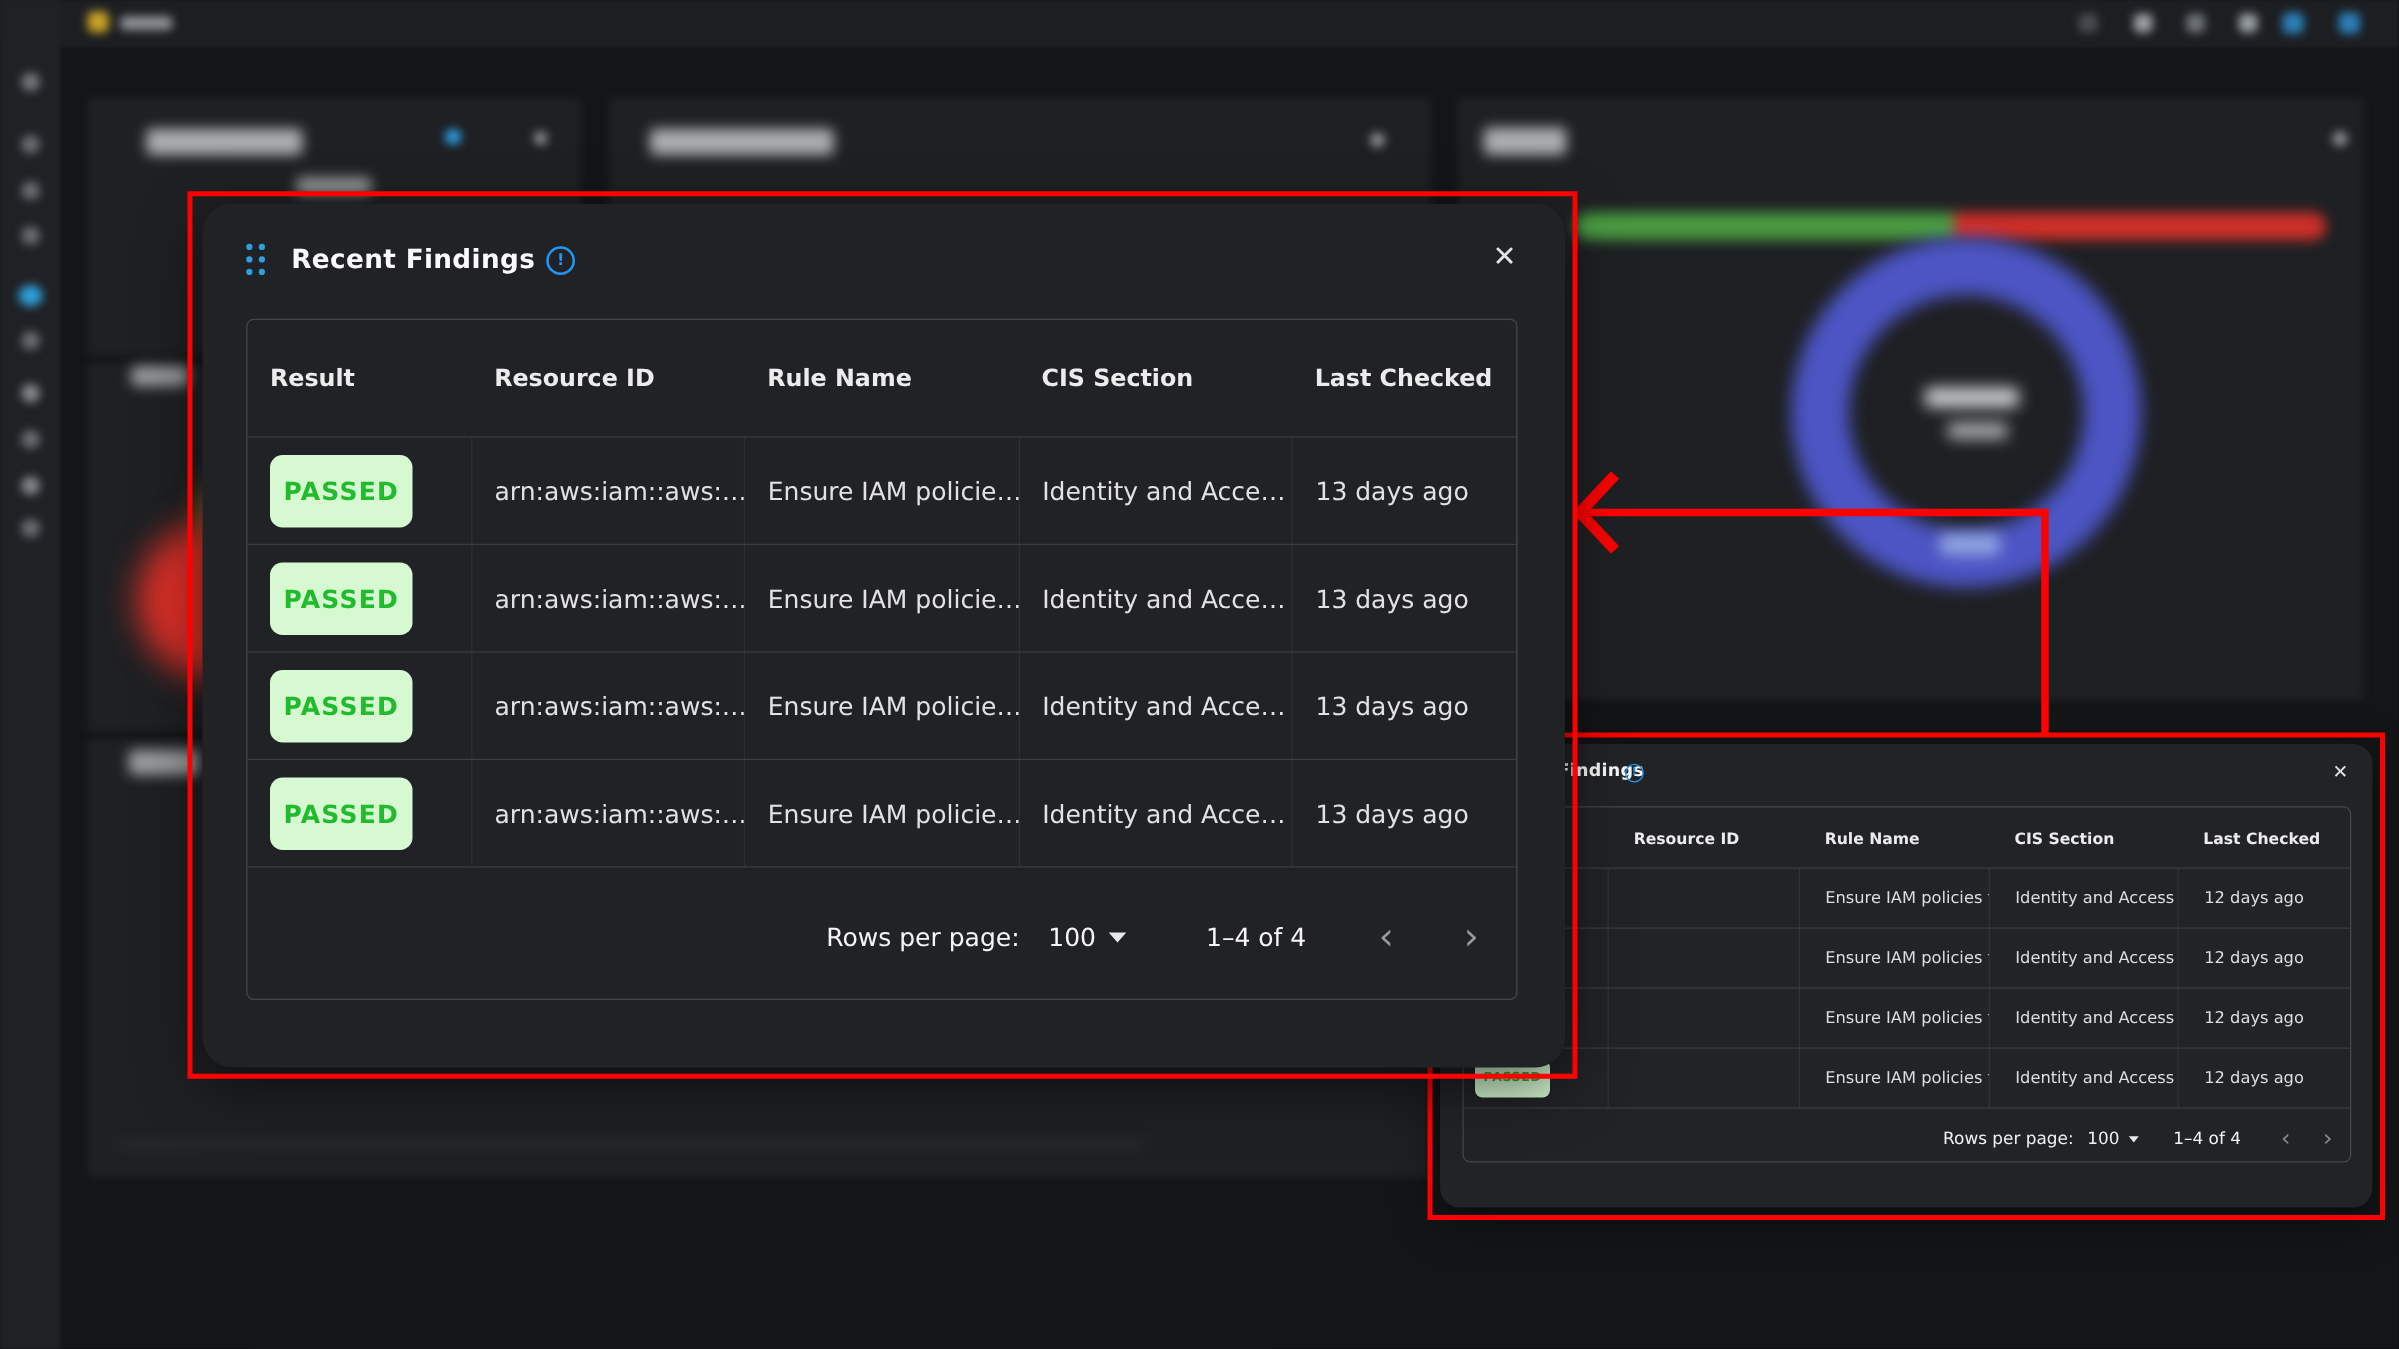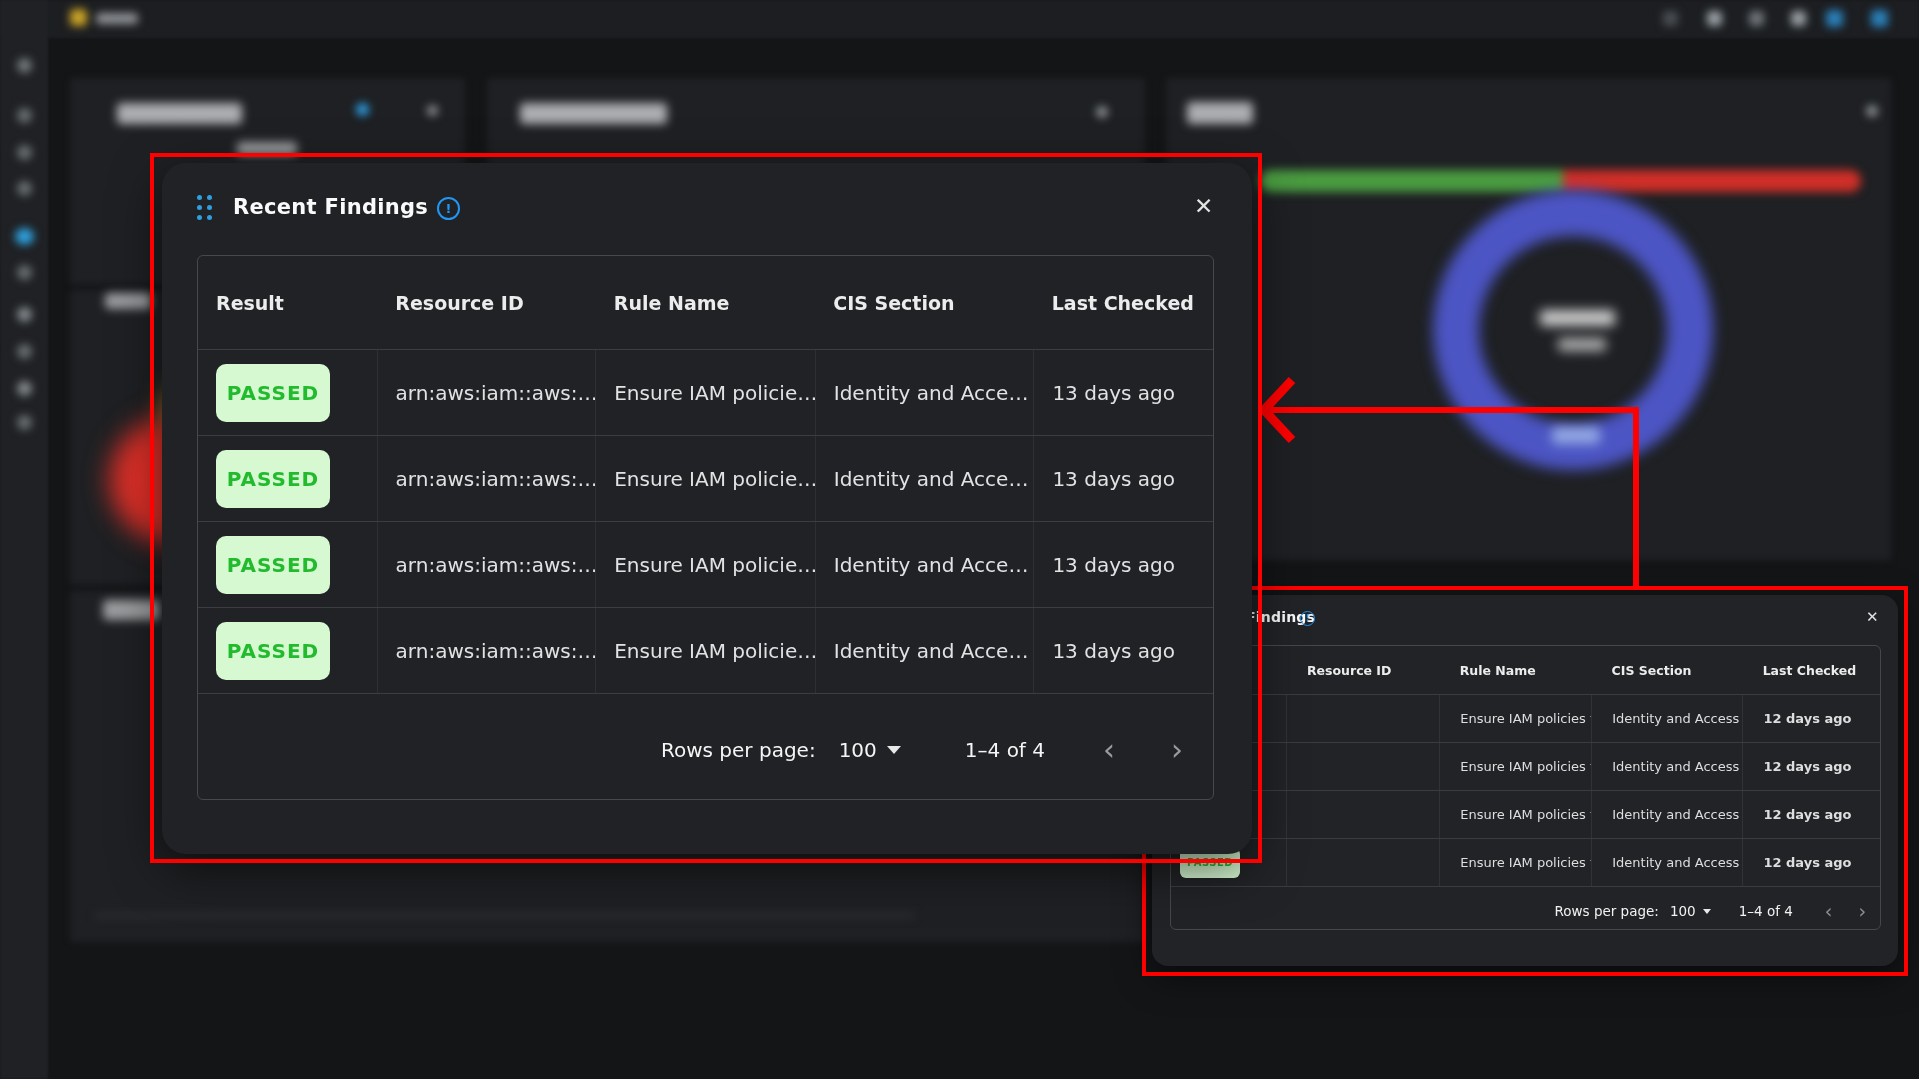--- a/index.html
+++ b/index.html
@@ -26,21 +26,21 @@
   .mini-info{position:absolute;left:148px;top:16px;width:13px;height:13px;border:1.5px solid #2196f3;border-radius:50%;
     color:#2196f3;font-size:9px;font-weight:bold;text-align:center;line-height:13px;}
   .mini-close{position:absolute;left:714px;top:13px;font-size:15px;color:#e3e3e3;cursor:pointer;}
   .mini-table{position:absolute;left:18px;top:50px;width:709px;height:283px;border:1px solid #46474a;border-radius:6px;}
   .mini-hrow,.mini-row{display:flex;align-items:center;}
   .mini-hrow{height:48px;font-size:12.5px;font-weight:bold;color:#ececec;}
   .mini-row{height:47px;border-top:1px solid #3b3c3f;font-size:13px;color:#dededf;}
   .mini-c1{width:112px;} .mini-c2{width:155px;} .mini-c3{width:154px;} .mini-c4{width:153px;} .mini-c5{width:137px;}
   .mini-cell{padding-left:20px;box-sizing:content-box;white-space:nowrap;overflow:hidden;}
   .mini-row .mini-cell{border-right:1px solid rgba(255,255,255,.07);height:100%;display:flex;align-items:center;}
-  .mini-row .mini-cell:last-child{border-right:none;font-weight:bold;}
+  .mini-row .mini-cell:last-child{border-right:none;}
   .mini-badge{display:inline-block;margin-left:-11px;width:60px;height:30px;border-radius:6px;background:#d6f9d2;
     color:#21bb2d;font-size:10px;font-weight:bold;text-align:center;line-height:30px;letter-spacing:.5px;}
   .mini-footer{display:flex;align-items:center;justify-content:flex-end;height:48px;border-top:1px solid #3b3c3f;
     font-size:13.5px;color:#f2f2f2;padding-right:14px;}
   .mini-footer .gap-a{margin-left:11px;} .mini-footer .gap-b{margin-left:28px;} .mini-footer .gap-c{margin-left:32px;} .mini-footer .gap-d{margin-left:26px;}
   .caret{display:inline-block;width:0;height:0;border-left:5px solid transparent;border-right:5px solid transparent;
     border-top:6px solid #e8e8e8;margin-left:7px;vertical-align:middle;}
   .pg-chevron{color:#8c8c8c;font-size:19px;line-height:19px;cursor:pointer;}
   
   .modal{position:absolute;left:162px;top:163px;width:1090px;height:691px;background:#212226;

